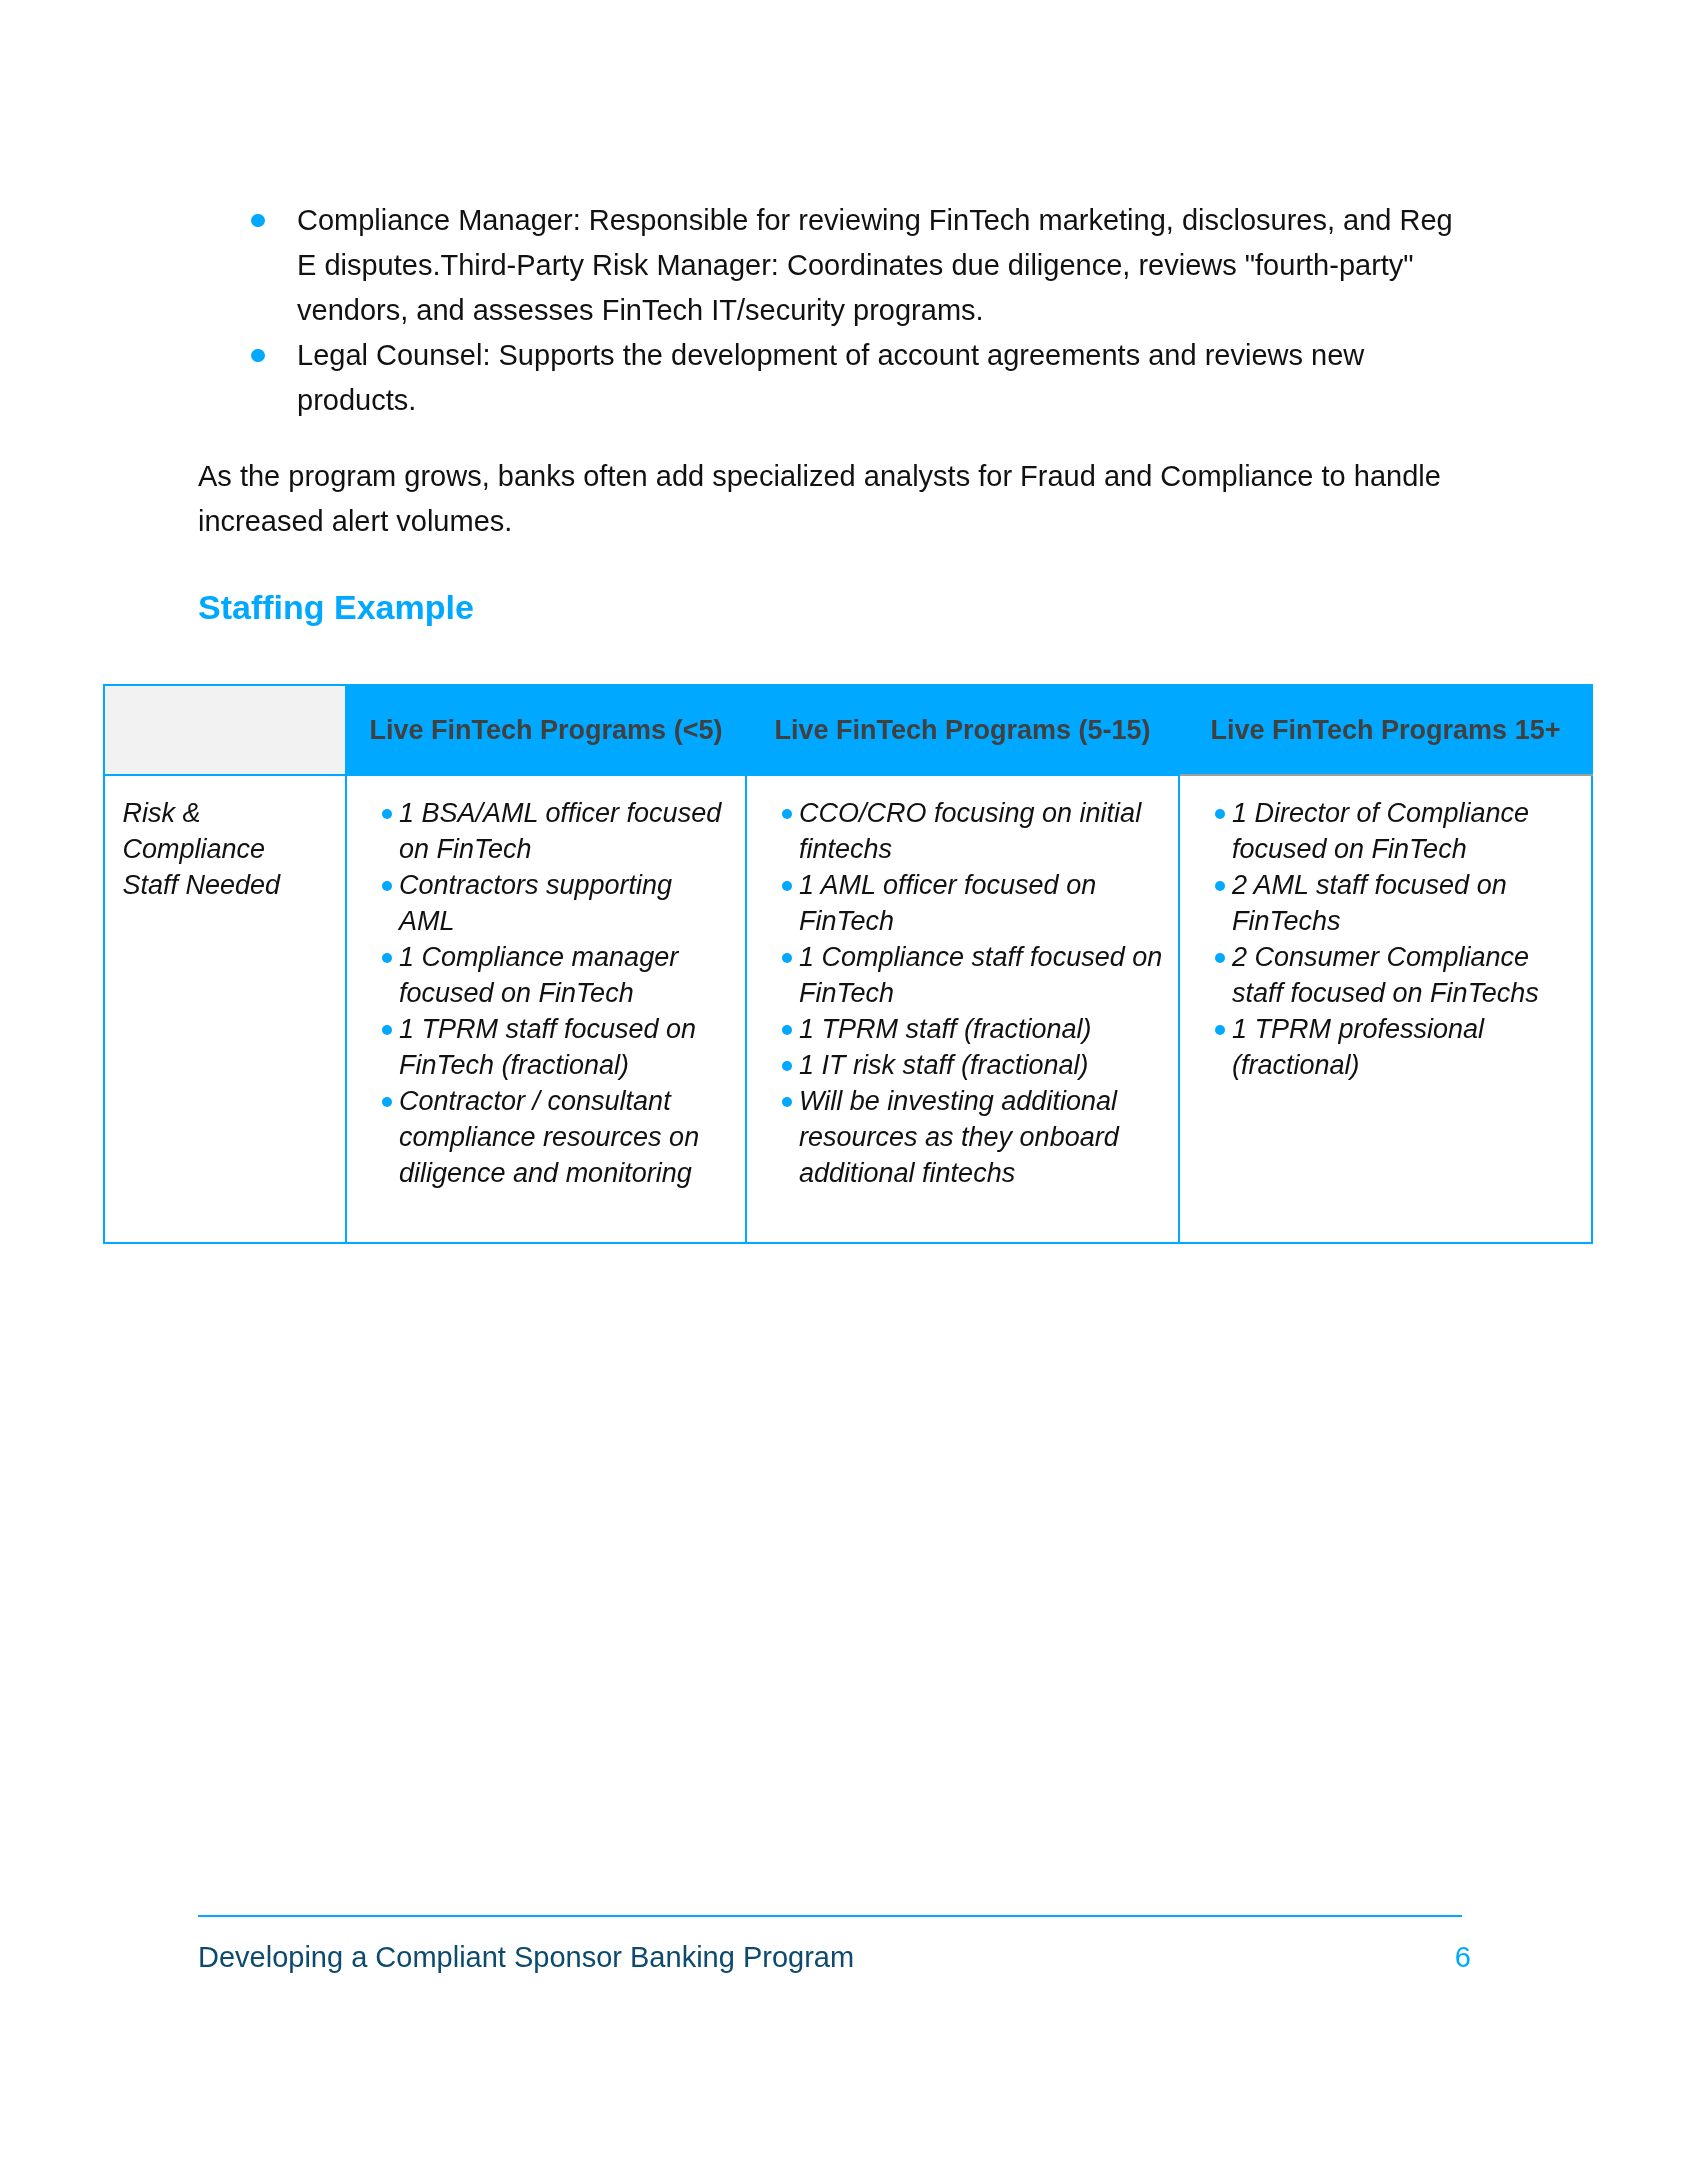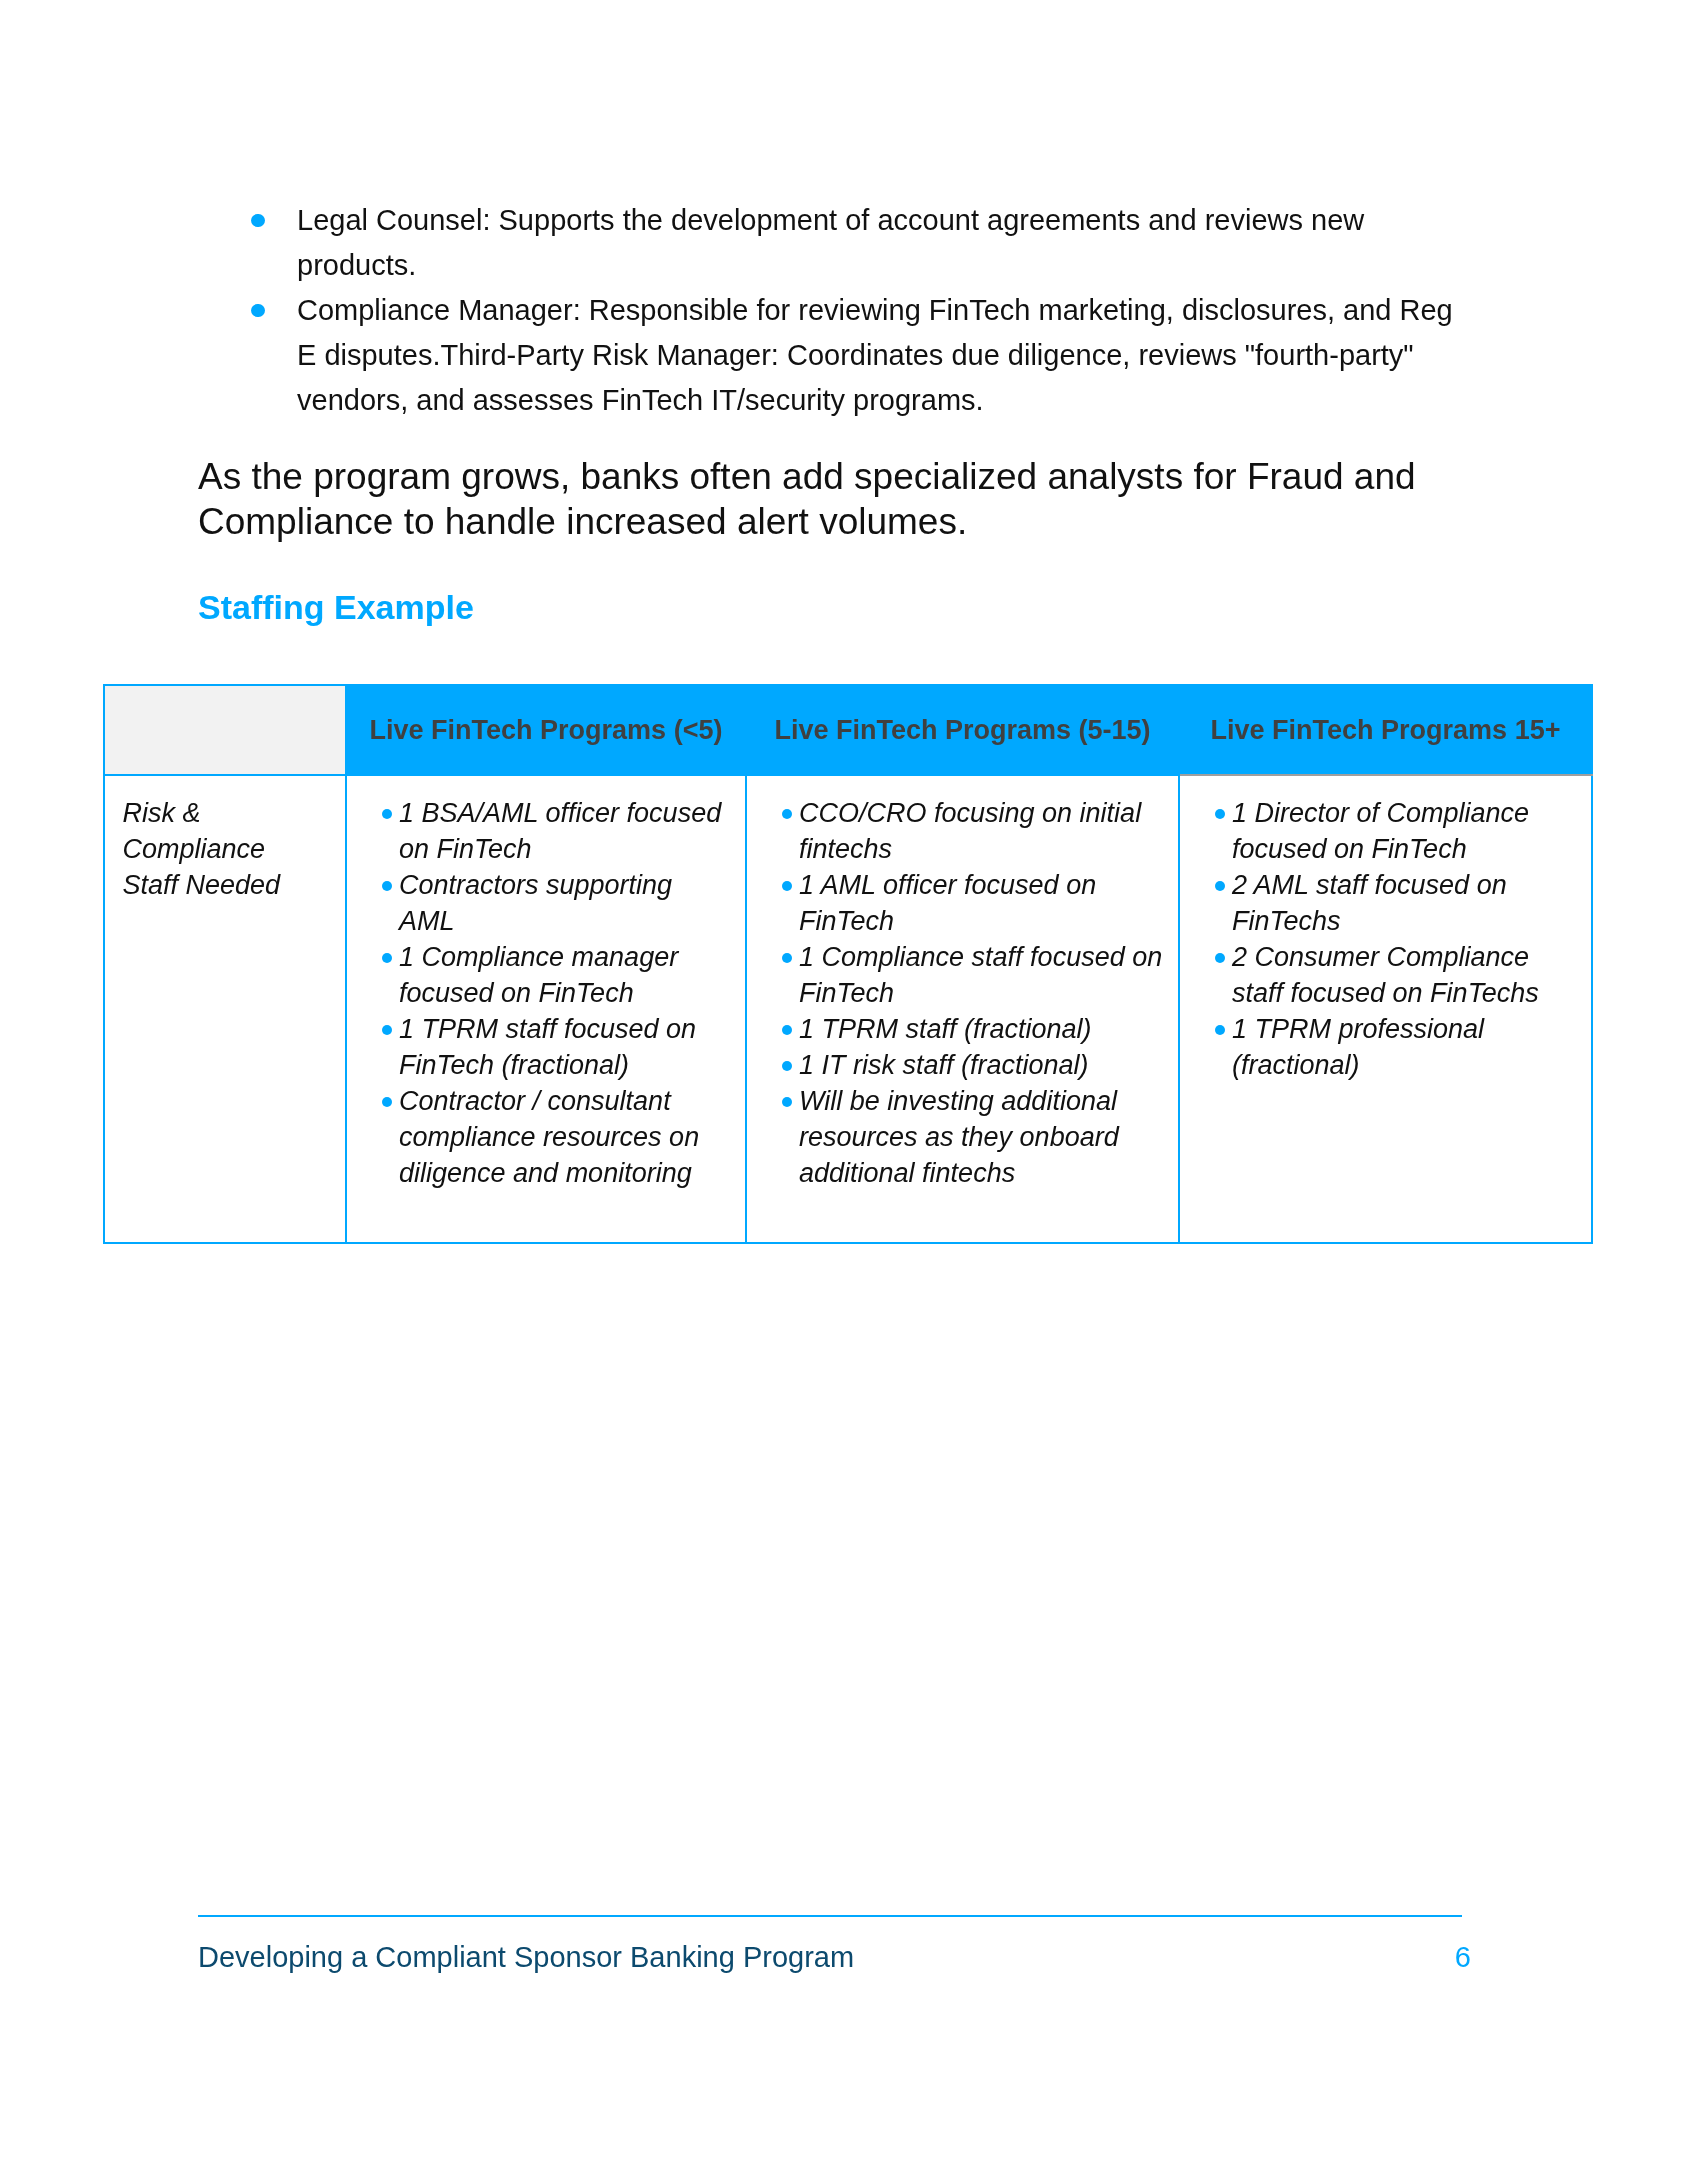--- a/index.html
+++ b/index.html
@@ -5,21 +5,21 @@
   html, body { margin: 0; padding: 0; background: #ffffff; }
   body { width: 1687px; height: 2183px; position: relative; overflow: hidden;
          font-family: "Liberation Sans", "DejaVu Sans", sans-serif; color: #111111; }
   .abs { position: absolute; }
 
   .bullets { left: 198px; top: 198px; width: 1282px; margin: 0; padding: 0; list-style: none; }
   .bullets li { position: relative; padding-left: 99px; font-size: 29px; line-height: 45px; }
   .bullets li .dot { position: absolute; left: 53px; top: 15.5px; width: 13.5px; height: 13.5px;
                      border-radius: 50%; background: #00A8FF; }
 
-  .para { left: 198px; top: 454px; width: 1282px; font-size: 37px; line-height: 45px; margin: 0; }
+  .para { left: 198px; top: 454px; width: 1282px; font-size: 29px; line-height: 45px; margin: 0; }
 
   .heading { left: 198px; top: 584px; margin: 0; font-size: 34px; font-weight: bold; color: #00A8FF; line-height: 47px; }
 
   .table { left: 103px; top: 684px; width: 1488px; height: 560px; border-collapse: collapse; table-layout: fixed; }
   .table th, .table td { border: 2.7px solid #00A8FF; vertical-align: top; padding: 0; }
   .table th { height: 88px; background: #00A8FF; color: #404040; font-size: 27px; font-weight: bold;
               vertical-align: middle; text-align: center; border-left: 2.7px solid #ffffff; }
   .table th.corner { background: #F2F2F2; border-left: 2.7px solid #00A8FF; }
   .table th.last { border-bottom: 2.7px solid #9E9E9E; border-right: 2.7px solid #00A8FF; }
   .table td { font-size: 27px; line-height: 36px; font-style: italic; }
@@ -32,25 +32,25 @@
   .footer-rule { left: 198px; top: 1915px; width: 1264px; height: 2px; background: #00A8FF; }
   .footer-title { left: 198px; top: 1937px; font-size: 29px; color: #0c4a6e; line-height: 40px; }
   .footer-page { left: 1444px; top: 1937px; width: 27px; text-align: right; font-size: 29px; color: #00A8FF; line-height: 40px; }
 </style>
 </head>
 <body>
 
 <ul class="abs bullets">
   <li>
     <span class="dot"></span>
-    <span>Legal Counsel: Supports the development of account agreements and reviews new products.</span>
+    <span>Compliance Manager: Responsible for reviewing FinTech marketing, disclosures, and Reg E disputes.Third-Party Risk Manager: Coordinates due diligence, reviews "fourth-party" vendors, and assesses FinTech IT/security programs.</span>
   </li>
   <li>
     <span class="dot"></span>
-    <span>Compliance Manager: Responsible for reviewing FinTech marketing, disclosures, and Reg E disputes.Third-Party Risk Manager: Coordinates due diligence, reviews "fourth-party" vendors, and assesses FinTech IT/security programs.</span>
+    <span>Legal Counsel: Supports the development of account agreements and reviews new products.</span>
   </li>
 </ul>
 
 <p class="abs para">As the program grows, banks often add specialized analysts for Fraud and Compliance to handle increased alert volumes.</p>
 
 <h2 class="abs heading">Staffing Example</h2>
 
 <table class="abs table">
   <colgroup>
     <col style="width:242px">

